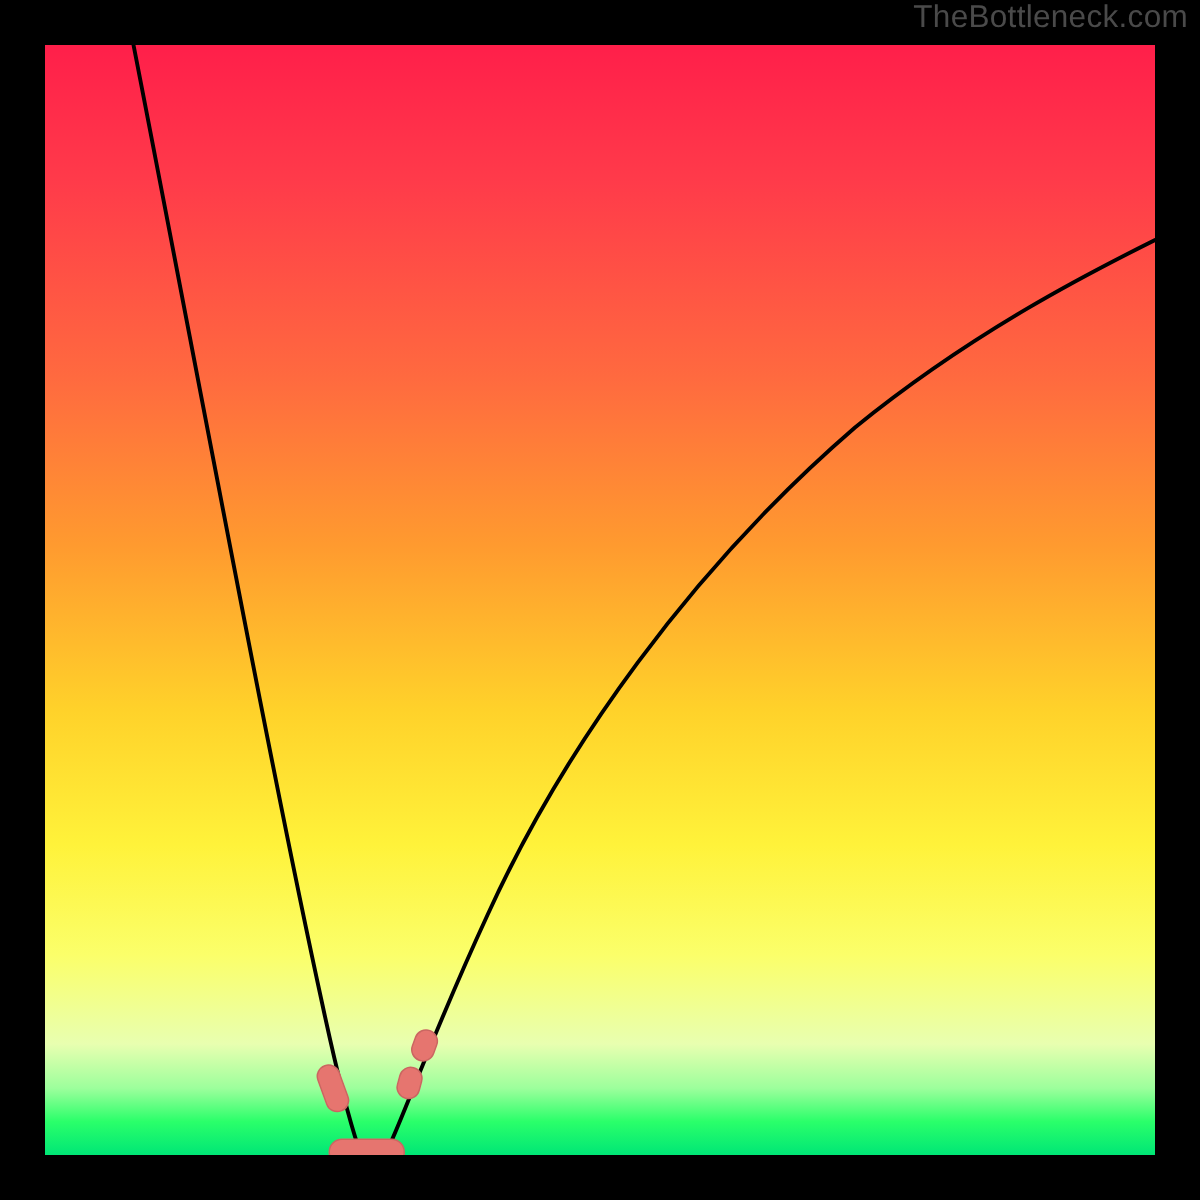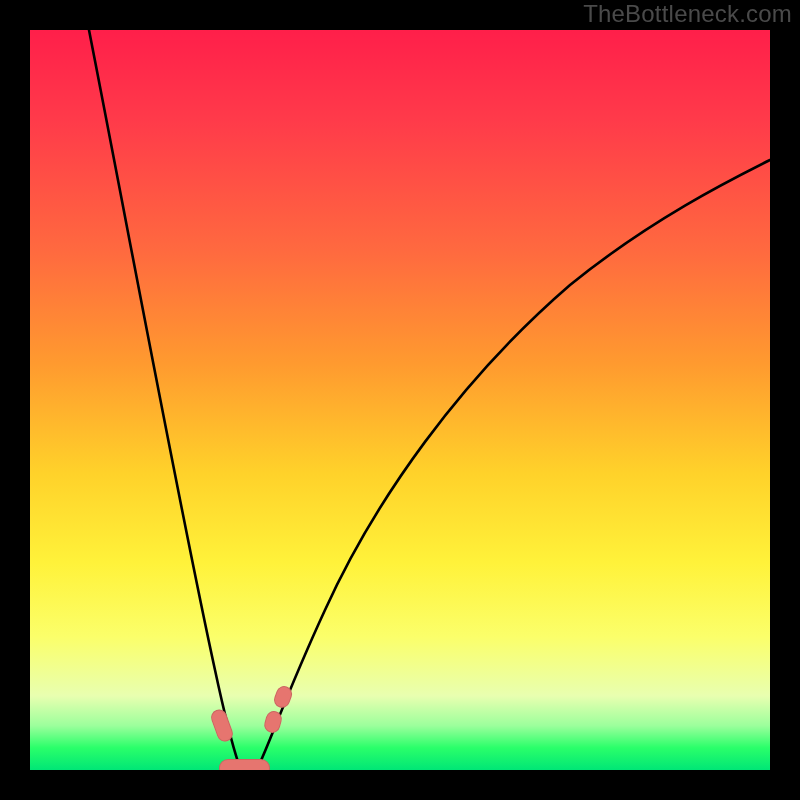--- a/index.html
+++ b/index.html
@@ -38,21 +38,21 @@
       #9cff9c 94%,
       #2aff6a 97%,
       #00e676 100%
     );
   }
   .watermark {
     position: absolute;
     top: 0;
     right: 8px;
     color: #4a4a4a;
-    font-size: 24px;
+    font-size: 21px;
     font-weight: 500;
     letter-spacing: 0.2px;
     user-select: none;
   }
   svg.curves {
     position: absolute;
     left: 0;
     top: 0;
     width: 100%;
     height: 100%;

